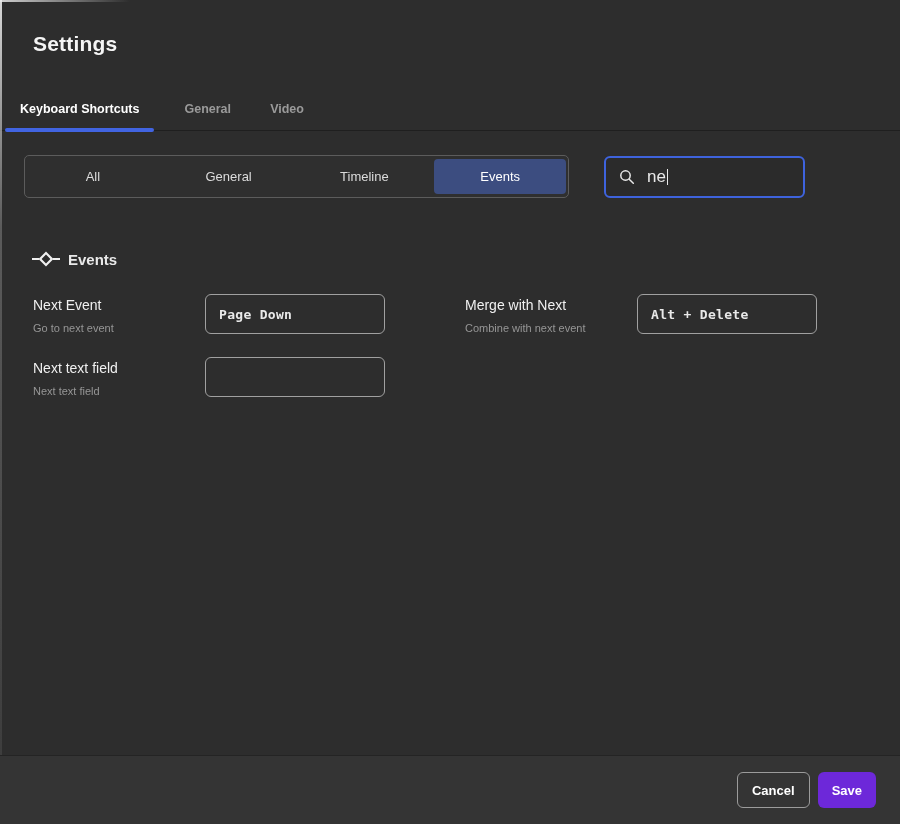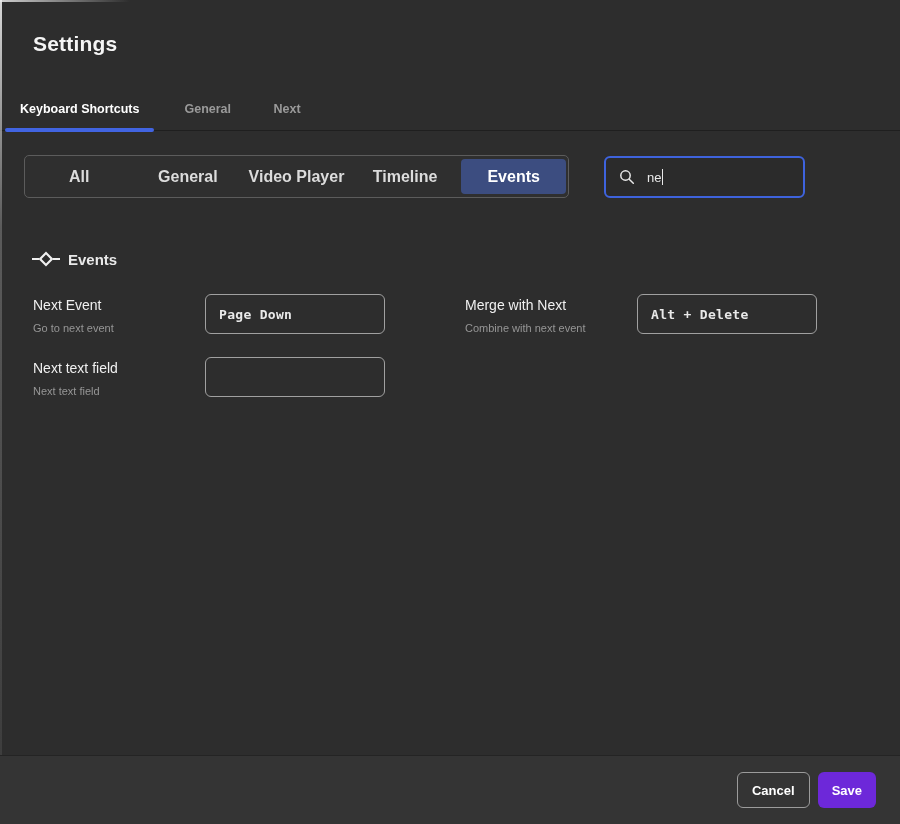--- a/index.html
+++ b/index.html
@@ -56,33 +56,33 @@
     display: flex; align-items: center; justify-content: space-between;
   }
   .segments {
     display: flex; align-items: stretch;
     width: 545px; height: 43px;
     border: 1px solid #5c5c5c; border-radius: 5px;
     background: #2f2f2f;
   }
   .segment {
     flex: 1; display: flex; align-items: center; justify-content: center;
-    font-size: 16px; font-weight: bold; color: #dcdcdc;
+    font-size: 13px; font-weight: normal; color: #dcdcdc;
     border-radius: 4px; margin: 3px 2px;
   }
   .segment.selected { background: #3c4d80; color: #ffffff; }
   .search {
     width: 201px; height: 42px;
     border: 2px solid #3e63dd; border-radius: 6px;
     background: #2b2b2b;
     display: flex; align-items: center;
     padding-left: 13px; gap: 12px;
   }
   .search svg { flex: 0 0 auto; }
-  .search-text { font-size: 13px; color: #e8e8e8; }
+  .search-text { font-size: 17px; color: #e8e8e8; }
   .caret { display: inline-block; width: 1px; height: 16px; background: #e8e8e8; vertical-align: text-bottom; margin-left: 1px; }
 
   
   .section-head {
     margin: 52px 0 0 32px;
     display: flex; align-items: center; gap: 8px;
   }
   .section-title { font-size: 15px; font-weight: bold; color: #e9e9e9; }
 
   
@@ -139,28 +139,27 @@
 <div class="dialog">
   <div class="content">
 
     <div class="header">
       <div class="title">Settings</div>
     </div>
 
     <div class="tabbar">
       <div class="tab active">Keyboard Shortcuts</div>
       <div class="tab">General</div>
-      <div class="tab">Next</div>
+      <div class="tab">Video</div>
     </div>
 
     <div class="toolbar">
       <div class="segments">
         <div class="segment">All</div>
         <div class="segment">General</div>
-        <div class="segment">Video Player</div>
         <div class="segment">Timeline</div>
         <div class="segment selected">Events</div>
       </div>
       <div class="search">
         <svg width="16" height="16" viewBox="0 0 16 16" fill="none">
           <circle cx="6.5" cy="6.5" r="4.7" stroke="#e8e8e8" stroke-width="1.5"></circle>
           <line x1="10.2" y1="10.2" x2="14.3" y2="14.3" stroke="#e8e8e8" stroke-width="1.5" stroke-linecap="round"></line>
         </svg>
         <span><span class="search-text">ne</span><span class="caret"></span></span>
       </div>

